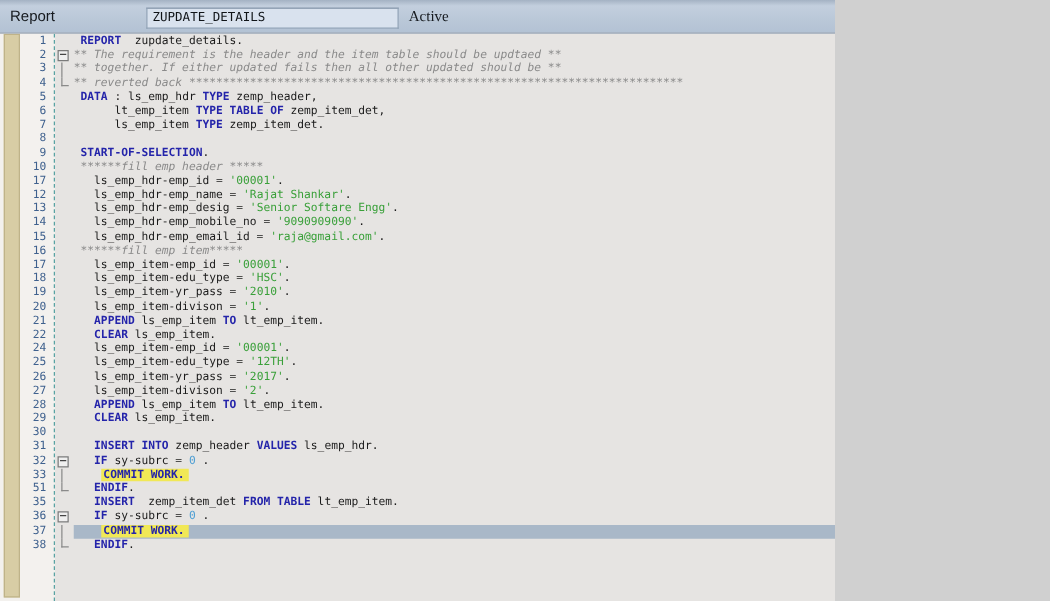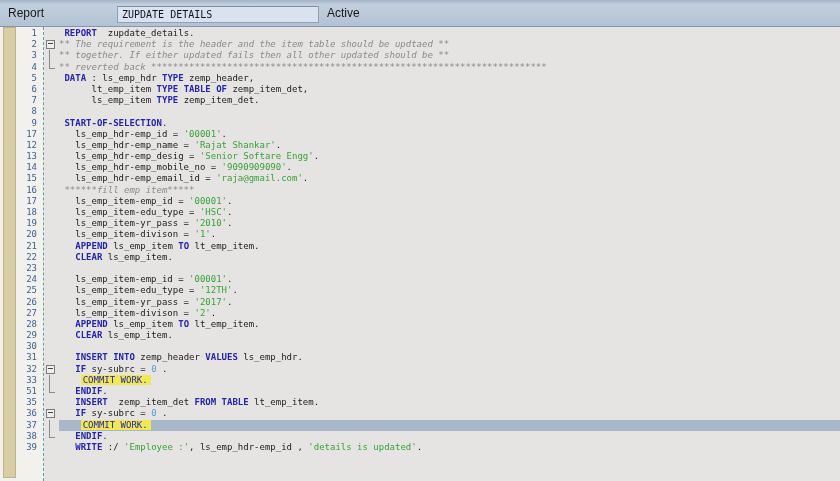--- a/index.html
+++ b/index.html
@@ -1,25 +1,25 @@
 <!DOCTYPE html>
 <html><head>
 <meta charset="utf-8">
 <style>
   html,body{margin:0;padding:0;background:#d0d0d0;}
-  .screen{position:relative;width:840px;height:481px;overflow:hidden;
+  .screen{position:relative;width:668px;height:481px;overflow:hidden;
           font-family:"Liberation Sans",sans-serif;background:#e6e4e2;}
 
   
   .topbar{position:absolute;left:0;top:0;width:100%;height:27px;box-sizing:border-box;
           background:linear-gradient(180deg,#a4b2c3 0%,#c3cfde 18%,#bac8d8 60%,#b3c2d4 100%);
           border-bottom:1px solid #8496ab;}
   .topbar .lbl{position:absolute;top:0;height:26px;line-height:26px;font-size:12px;color:#15191e;}
   .lbl-report{left:8px;}
-  .lbl-active{left:327px;}
+  .lbl-active{left:327px;font-family:Liberation Serif, serif;}
   .report-field{position:absolute;left:117px;top:6px;width:196px;height:13px;
           background:#d9e2ee;border:1px solid #8fa1b5;border-top-color:#7e90a5;
           font-family:"DejaVu Sans Mono",monospace;font-size:10px;color:#101418;
           padding:1px 0 1px 4px;outline:none;}
 
   
   .editor{position:absolute;left:0;top:27px;width:840px;height:454px;background:#e6e4e2;overflow:hidden;}
   .col-numbers{position:absolute;left:0;top:0;bottom:0;width:43px;background:#f3f1ee;
           border-right:1px dashed #58a2a2;z-index:0;}
   .col-breakpoints{position:absolute;left:3px;top:0;bottom:3px;width:11px;background:#d8cda5;
@@ -39,21 +39,21 @@
 
   pre.code{margin:0;flex:1;font-family:"DejaVu Sans Mono",monospace;font-size:9px;
            line-height:11.2px;white-space:pre;color:#1b1b1b;}
   .row.sel pre.code{background:#a9b8c8;}
 
   .tk-p{color:#1b1b1b;}
   .tk-k{color:#2424aa;font-weight:bold;}
   .tk-c{color:#8a8a8a;font-style:italic;}
   .tk-s{color:#3aa03a;text-align:center;}
   .tk-n{color:#4f9fd4;}
-  .tk-kh{color:#2424aa;font-weight:normal;background:#f1e856;padding:0 3px 0 2px;}
+  .tk-kh{color:#2424aa;font-weight:bold;background:#f1e856;padding:0 3px 0 2px;}
 </style>
 </head>
 <body>
 
 <div class="screen">
 
   <div class="topbar">
     <span class="lbl lbl-report">Report</span>
     <input class="report-field" readonly="" value="ZUPDATE_DETAILS" style="">
     <span class="lbl lbl-active">Active</span>
@@ -110,20 +110,25 @@
           <span class="ln">8</span>
           <span class="fold"></span>
           <pre class="code"></pre>
         </div>
         <div class="row">
           <span class="ln">9</span>
           <span class="fold"></span>
           <pre class="code"><span class="tk-p"> </span><span class="tk-k">START-OF-SELECTION</span><span class="tk-p">.</span></pre>
         </div>
         <div class="row">
+          <span class="ln">10</span>
+          <span class="fold"></span>
+          <pre class="code"><span class="tk-c"> ******fill emp header *****</span></pre>
+        </div>
+        <div class="row">
           <span class="ln">17</span>
           <span class="fold"></span>
           <pre class="code"><span class="tk-p">   ls_emp_hdr-emp_id = </span><span class="tk-s">'00001'</span><span class="tk-p">.</span></pre>
         </div>
         <div class="row">
           <span class="ln">12</span>
           <span class="fold"></span>
           <pre class="code"><span class="tk-p">   ls_emp_hdr-emp_name = </span><span class="tk-s">'Rajat Shankar'</span><span class="tk-p">.</span></pre>
         </div>
         <div class="row">
@@ -168,25 +173,20 @@
         </div>
         <div class="row">
           <span class="ln">21</span>
           <span class="fold"></span>
           <pre class="code"><span class="tk-p">   </span><span class="tk-k">APPEND</span><span class="tk-p"> ls_emp_item </span><span class="tk-k">TO</span><span class="tk-p"> lt_emp_item.</span></pre>
         </div>
         <div class="row">
           <span class="ln">22</span>
           <span class="fold"></span>
           <pre class="code"><span class="tk-p">   </span><span class="tk-k">CLEAR</span><span class="tk-p"> ls_emp_item.</span></pre>
-        </div>
-        <div class="row">
-          <span class="ln">23</span>
-          <span class="fold"></span>
-          <pre class="code"></pre>
         </div>
         <div class="row">
           <span class="ln">24</span>
           <span class="fold"></span>
           <pre class="code"><span class="tk-p">   ls_emp_item-emp_id = </span><span class="tk-s">'00001'</span><span class="tk-p">.</span></pre>
         </div>
         <div class="row">
           <span class="ln">25</span>
           <span class="fold"></span>
           <pre class="code"><span class="tk-p">   ls_emp_item-edu_type = </span><span class="tk-s">'12TH'</span><span class="tk-p">.</span></pre>
@@ -265,21 +265,16 @@
           </span>
           <pre class="code"><span class="tk-p">    </span><span class="tk-kh">COMMIT WORK.</span></pre>
         </div>
         <div class="row">
           <span class="ln">38</span>
           <span class="fold">
             <span class="fend"></span>
           </span>
           <pre class="code"><span class="tk-p">   </span><span class="tk-k">ENDIF</span><span class="tk-p">.</span></pre>
         </div>
-        <div class="row">
-          <span class="ln">39</span>
-          <span class="fold"></span>
-          <pre class="code"><span class="tk-p">   </span><span class="tk-k">WRITE</span><span class="tk-p"> :/ </span><span class="tk-s">'Employee :'</span><span class="tk-p">, ls_emp_hdr-emp_id , </span><span class="tk-s">'details is updated'</span><span class="tk-p">.</span></pre>
-        </div>
       </div>
   </div>
 
 </div>
 
 </body></html>

